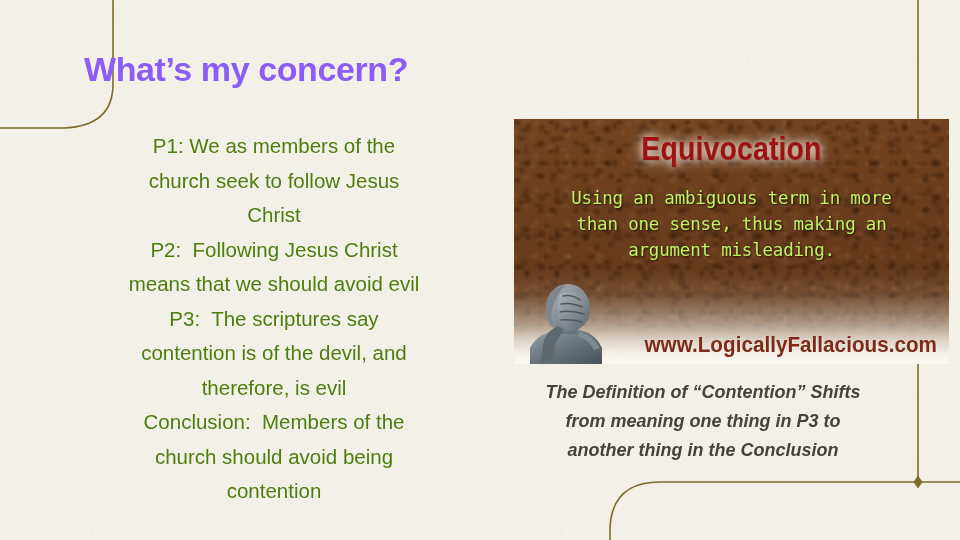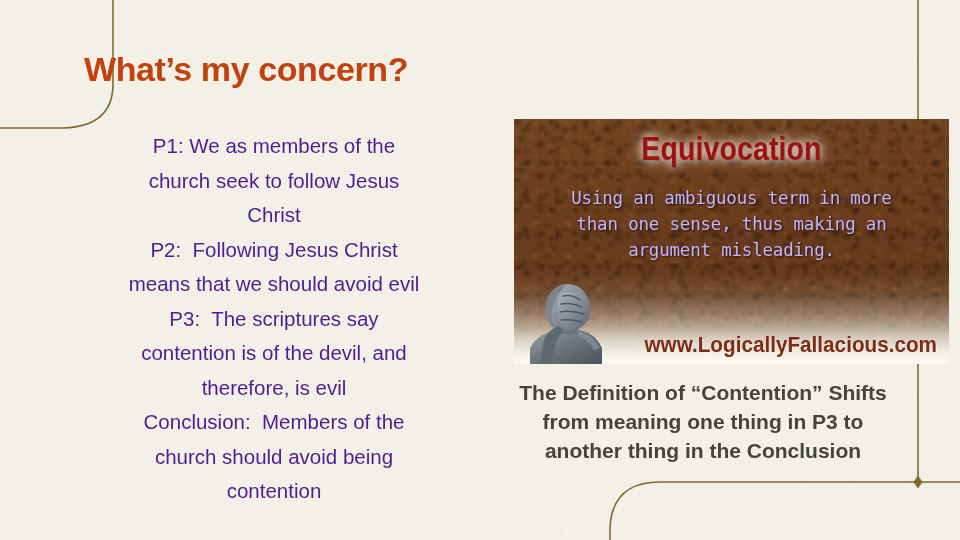--- a/index.html
+++ b/index.html
@@ -44,34 +44,34 @@
   }
 
   
   #page-title {
     position: absolute;
     left: 84px;
     top: 50px;
     font-size: 34px;
     font-weight: bold;
     letter-spacing: -.4px;
-    color: #c2410c;
+    color: #8b5cf6;
     white-space: nowrap;
   }
 
   
   #argument-block {
     position: absolute;
     left: 78px;
     top: 129px;
     width: 392px;
     text-align: center;
     font-size: 20.5px;
     line-height: 34.5px;
-    color: #4c1d95;
+    color: #4d7c0f;
   }
   #argument-block .arg-line {
     display: block;
     white-space: pre-wrap;
   }
 
   
   #fallacy-image {
     position: absolute;
     left: 514px;
@@ -142,21 +142,21 @@
 
   #equivocation-definition {
     position: absolute;
     left: 12px;
     right: 12px;
     top: 66px;
     text-align: center;
     font-family: "DejaVu Sans Mono", monospace;
     font-size: 17.5px;
     line-height: 26px;
-    color: #c4b5fd;
+    color: #bef264;
     text-shadow: 1px 1px 2px rgba(30,12,2,.85);
     letter-spacing: -.2px;
   }
 
   #fallacy-url {
     position: absolute;
     left: 118px;
     bottom: 6px;
     right: 6px;
     text-align: center;
@@ -178,24 +178,25 @@
     height: 82px;
   }
 
   
   #image-caption {
     position: absolute;
     left: 487px;
     top: 378px;
     width: 432px;
     text-align: center;
-    font-size: 21px;
+    font-size: 18px;
     line-height: 29px;
     font-weight: bold;
     color: #44443c;
+    font-style: italic;
   }
   #image-caption .cap-line { display: block; white-space: pre-wrap; }
 </style>
 </head>
 <body>
 
 <div id="slide">
 
   <div id="paper-texture"></div>
 

